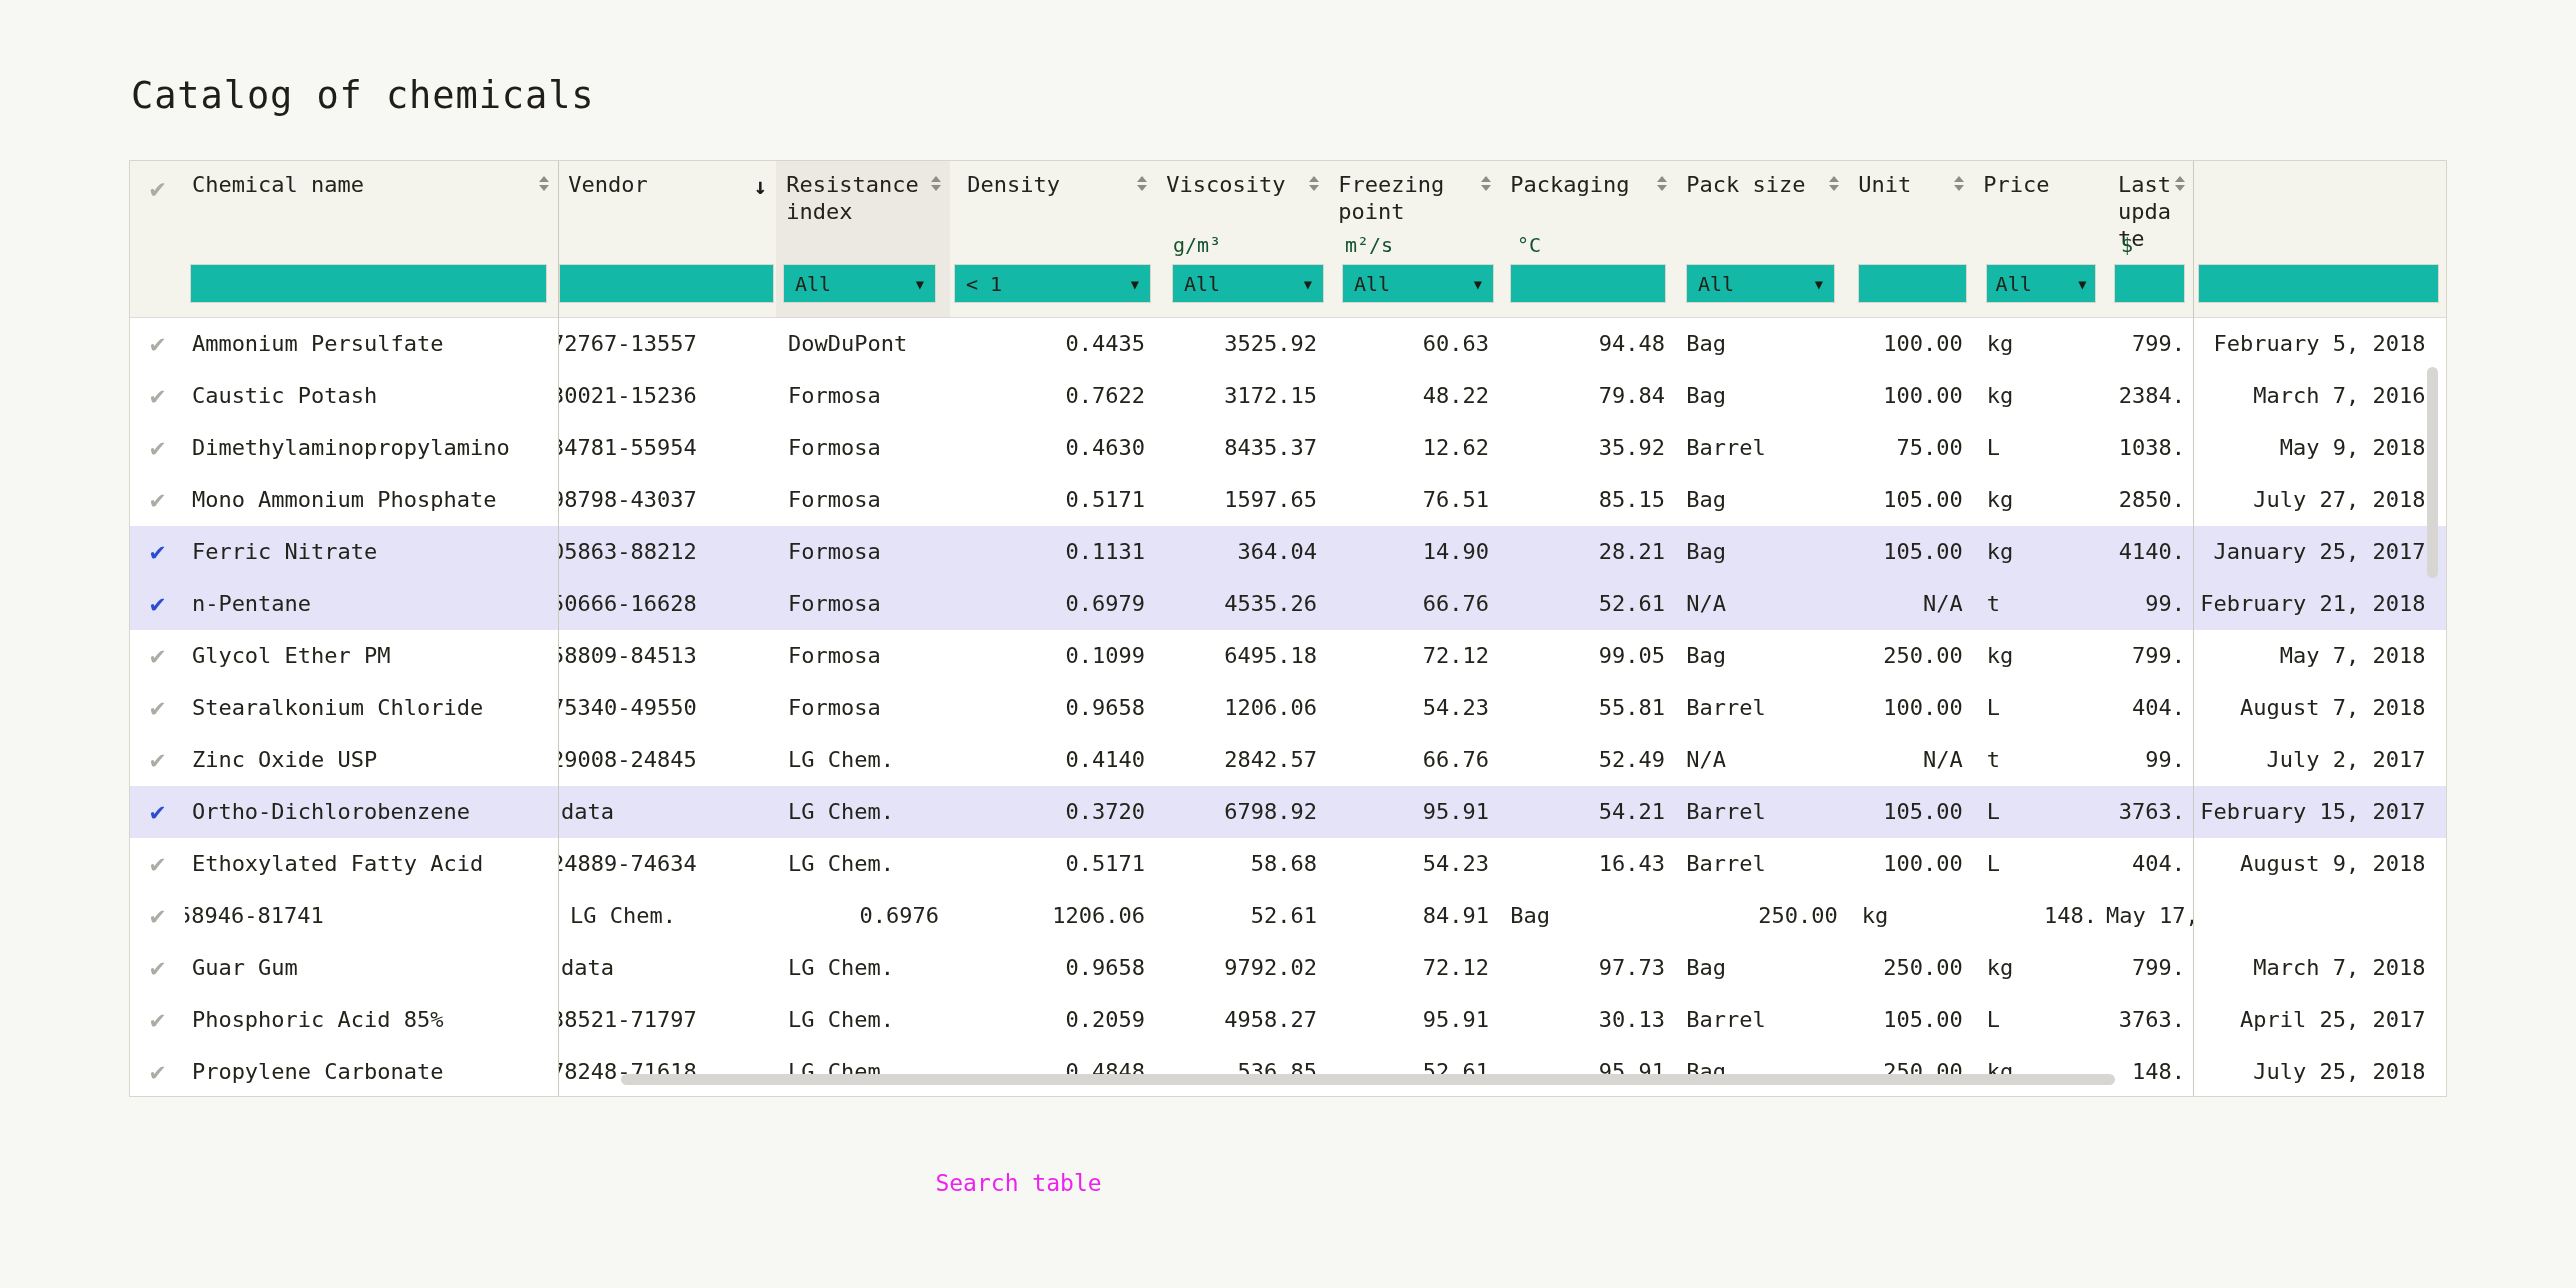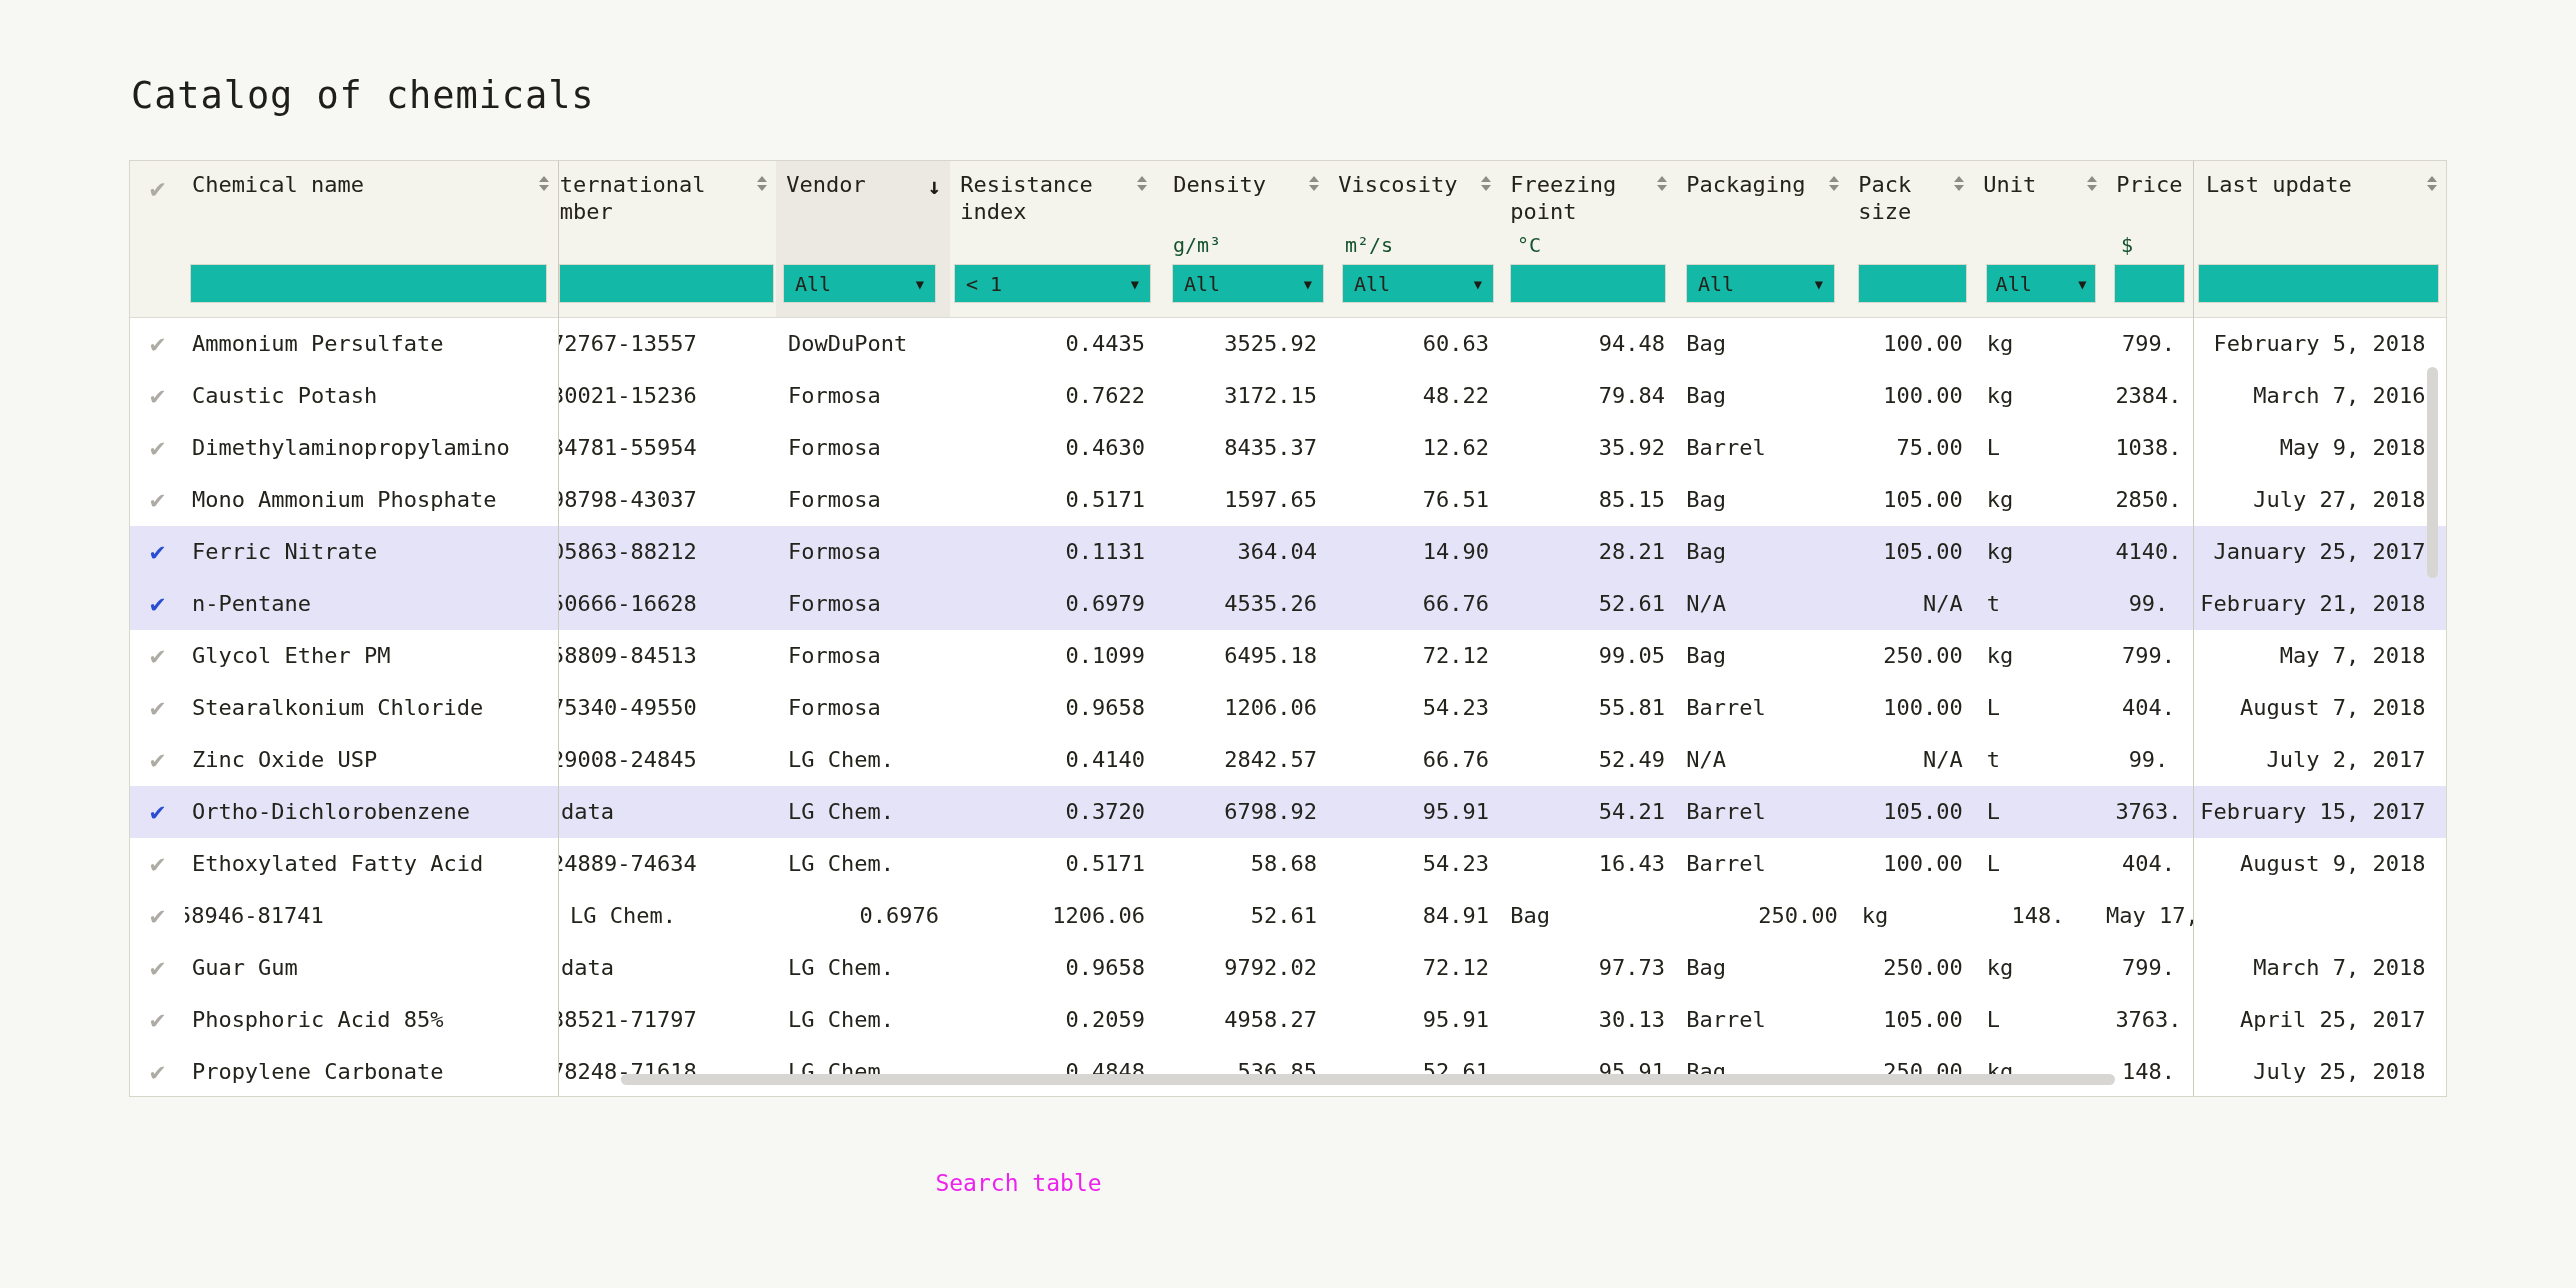--- a/index.html
+++ b/index.html
@@ -76,21 +76,21 @@
   .c-check { text-align:center; font-size:25px; color:#adaba3; cursor:pointer; }
   .row.sel .c-check { color:#2a4ed2; font-weight:bold; }
   .c-name { padding-left:6.9px; }
   .c-intl span.clip  { display:inline-block; margin-left:-6.9px; }
   .c-intl span.noclip{ display:inline-block; margin-left:3px; }
   .c-vendor { padding-left:12px; }
   .num { text-align:right; padding-right:11px; }
   .c-pack { padding-left:10.3px; }
   .c-size { text-align:right; padding-right:10.3px; }
   .c-unit { padding-left:13.7px; }
-  .c-price { text-align:center; padding-right:3px; }
+  .c-price { text-align:right; padding-right:9px; }
   .c-date { text-align:right; padding-right:20.6px; }
   
   .vline { position:absolute; top:0; bottom:0; width:0.9px; background:#ccc9bf; z-index:5; }
   .vline-left { left:428px; }
   .vline-right { left:2063px; }
   
   .hscroll {
     position:absolute; left:621px; top:1074px; width:1494px; height:11px;
     background:#d7d6d2; border-radius:6px; z-index:8; cursor:pointer;
   }
@@ -111,28 +111,20 @@
 <div class="tbl">
   <div class="head">
     <div class="vendor-strip"></div>
 
     <div class="hrow grid">
       <div class="hc hc-check">
         <span class="hcheck">✔</span>
       </div>
       <div class="hc hc-name">
         <span class="hlbl">Chemical name</span>
-        <span class="sort">
-            <i class="up"></i>
-            <i class="down"></i>
-          </span>
-      </div>
-      <div class="hc hc-intl">
-        <span class="hlbl">ternational
-mber</span>
         <span class="sort">
             <i class="up"></i>
             <i class="down"></i>
           </span>
       </div>
       <div class="hc hc-vendor">
         <span class="hlbl">Vendor</span>
         <span class="sort-desc">↓</span>
       </div>
       <div class="hc hc-resist">

